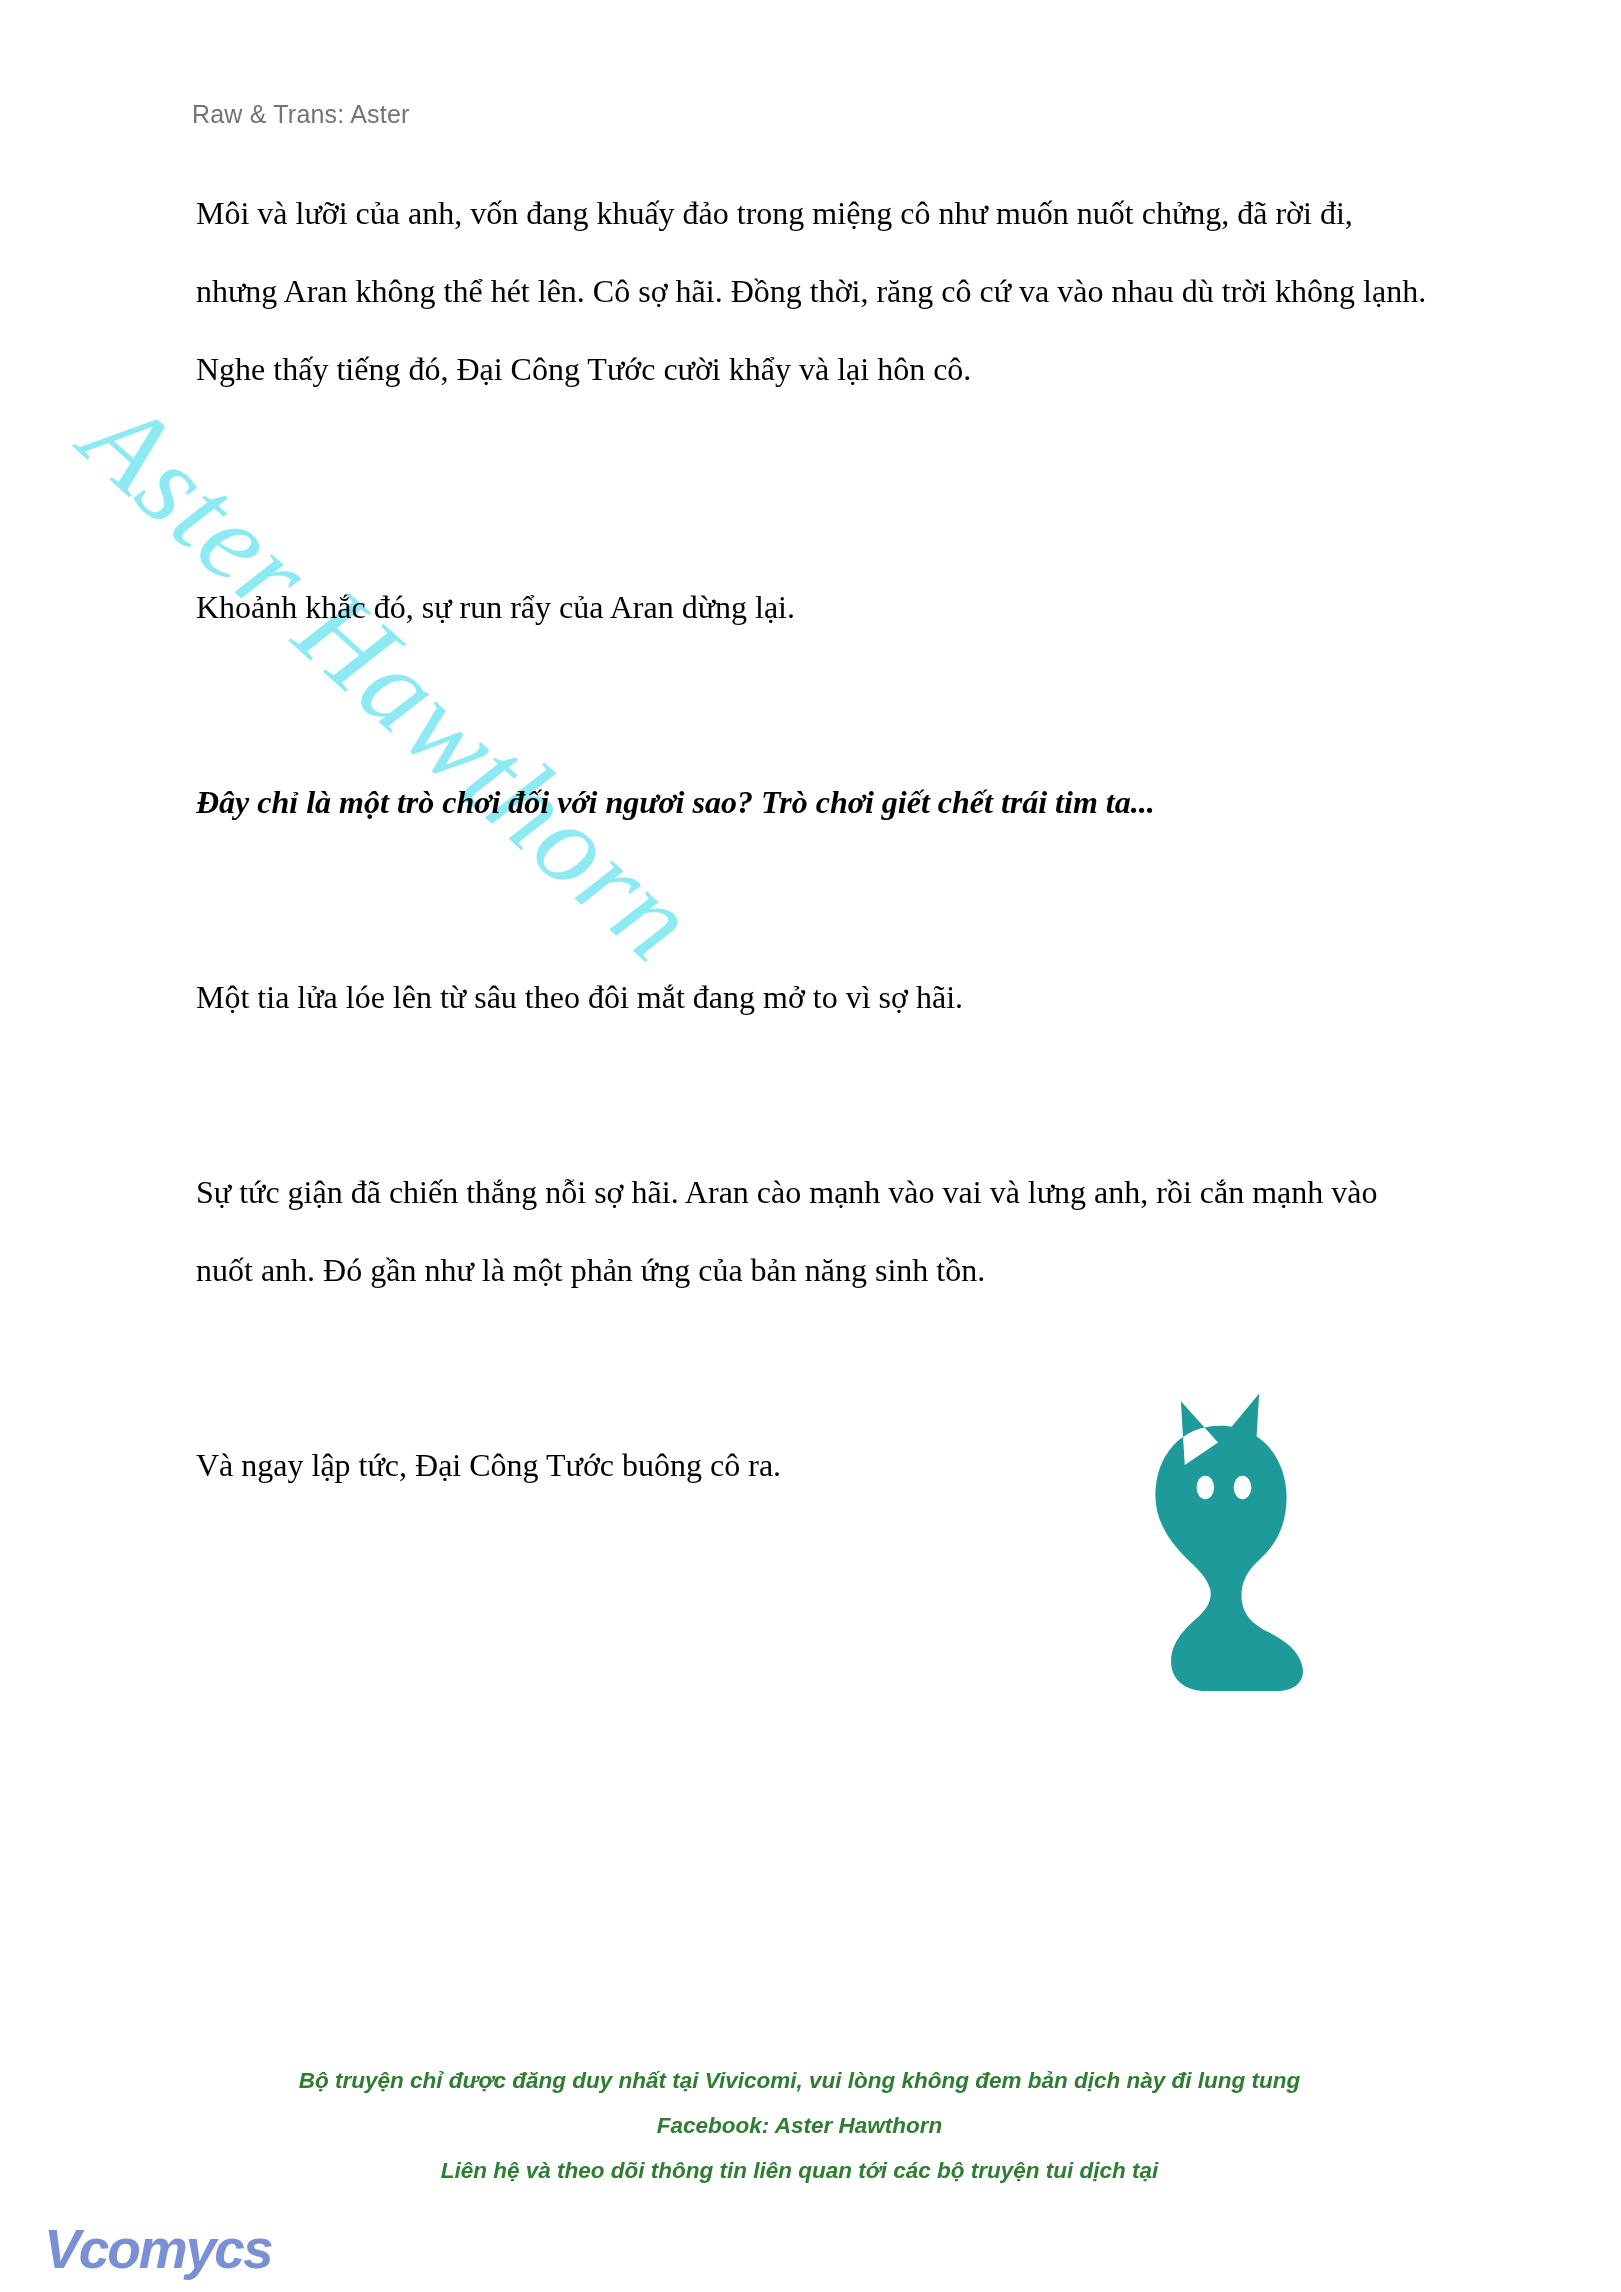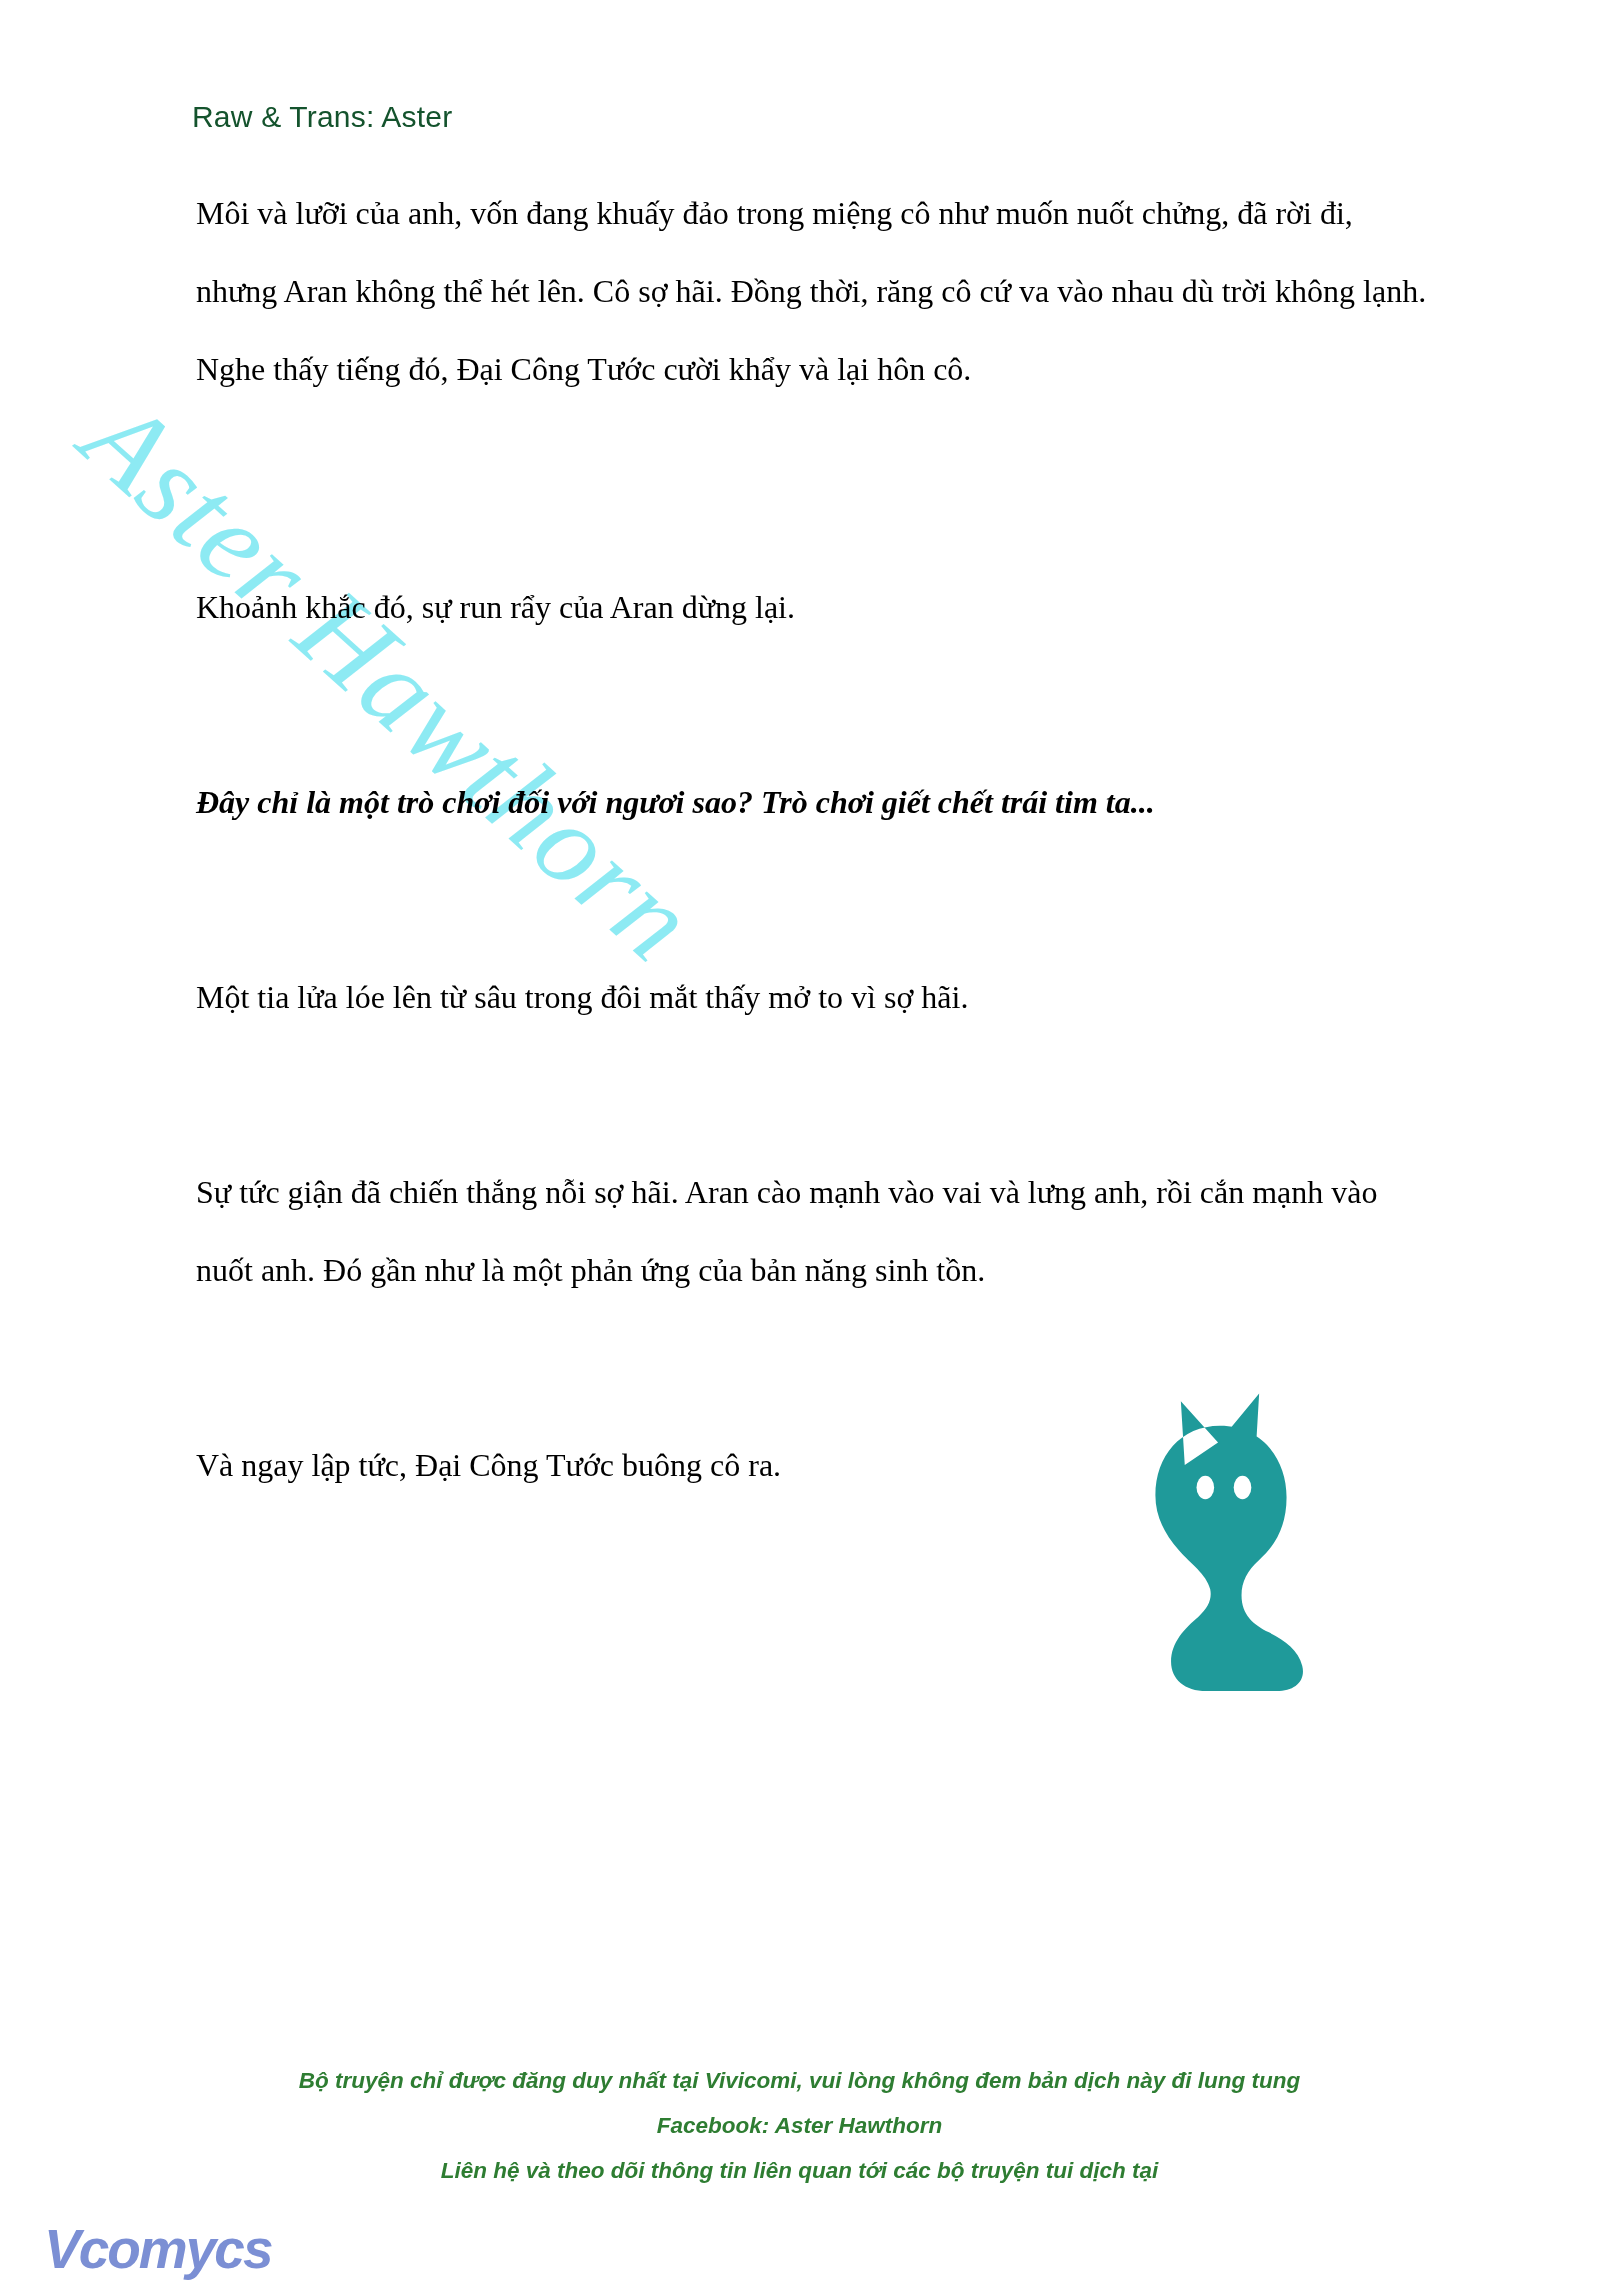--- a/index.html
+++ b/index.html
@@ -12,22 +12,22 @@
   }
 
   .page { position:relative; width:1621px; height:2293px; }
 
   
   .header {
     position:absolute;
     left:192px;
     top:100px;
     font-family:"Liberation Sans", sans-serif;
-    font-size:30px;
-    color:#14532d;
+    font-size:25px;
+    color:#737373;
     letter-spacing:0.2px;
   }
 
   
   .content {
     position:absolute;
     left:196px;
     top:174px;
     width:1240px;
     z-index:3;
@@ -142,21 +142,21 @@
     </svg>
   </div>
 
   <div class="content">
     <div class="para">Môi và lưỡi của anh, vốn đang khuấy đảo trong miệng cô như muốn nuốt chửng, đã rời đi, nhưng Aran không thể hét lên. Cô sợ hãi. Đồng thời, răng cô cứ va vào nhau dù trời không lạnh. Nghe thấy tiếng đó, Đại Công Tước cười khẩy và lại hôn cô.</div>
     <div class="spacer-lg"></div>
     <div class="para">Khoảnh khắc đó, sự run rẩy của Aran dừng lại.</div>
     <div class="spacer-md"></div>
     <div class="para italic">Đây chỉ là một trò chơi đối với ngươi sao? Trò chơi giết chết trái tim ta...</div>
     <div class="spacer-md"></div>
-    <div class="para">Một tia lửa lóe lên từ sâu trong đôi mắt thấy mở to vì sợ hãi.</div>
+    <div class="para">Một tia lửa lóe lên từ sâu theo đôi mắt đang mở to vì sợ hãi.</div>
     <div class="spacer-md"></div>
     <div class="para">Sự tức giận đã chiến thắng nỗi sợ hãi. Aran cào mạnh vào vai và lưng anh, rồi cắn mạnh vào nuốt anh. Đó gần như là một phản ứng của bản năng sinh tồn.</div>
     <div class="spacer-md"></div>
     <div class="para">Và ngay lập tức, Đại Công Tước buông cô ra.</div>
   </div>
 
   <div class="footer">
     <div>Bộ truyện chỉ được đăng duy nhất tại Vivicomi, vui lòng không đem bản dịch này đi lung tung</div>
     <div>Facebook: Aster Hawthorn</div>
     <div>Liên hệ và theo dõi thông tin liên quan tới các bộ truyện tui dịch tại</div>

